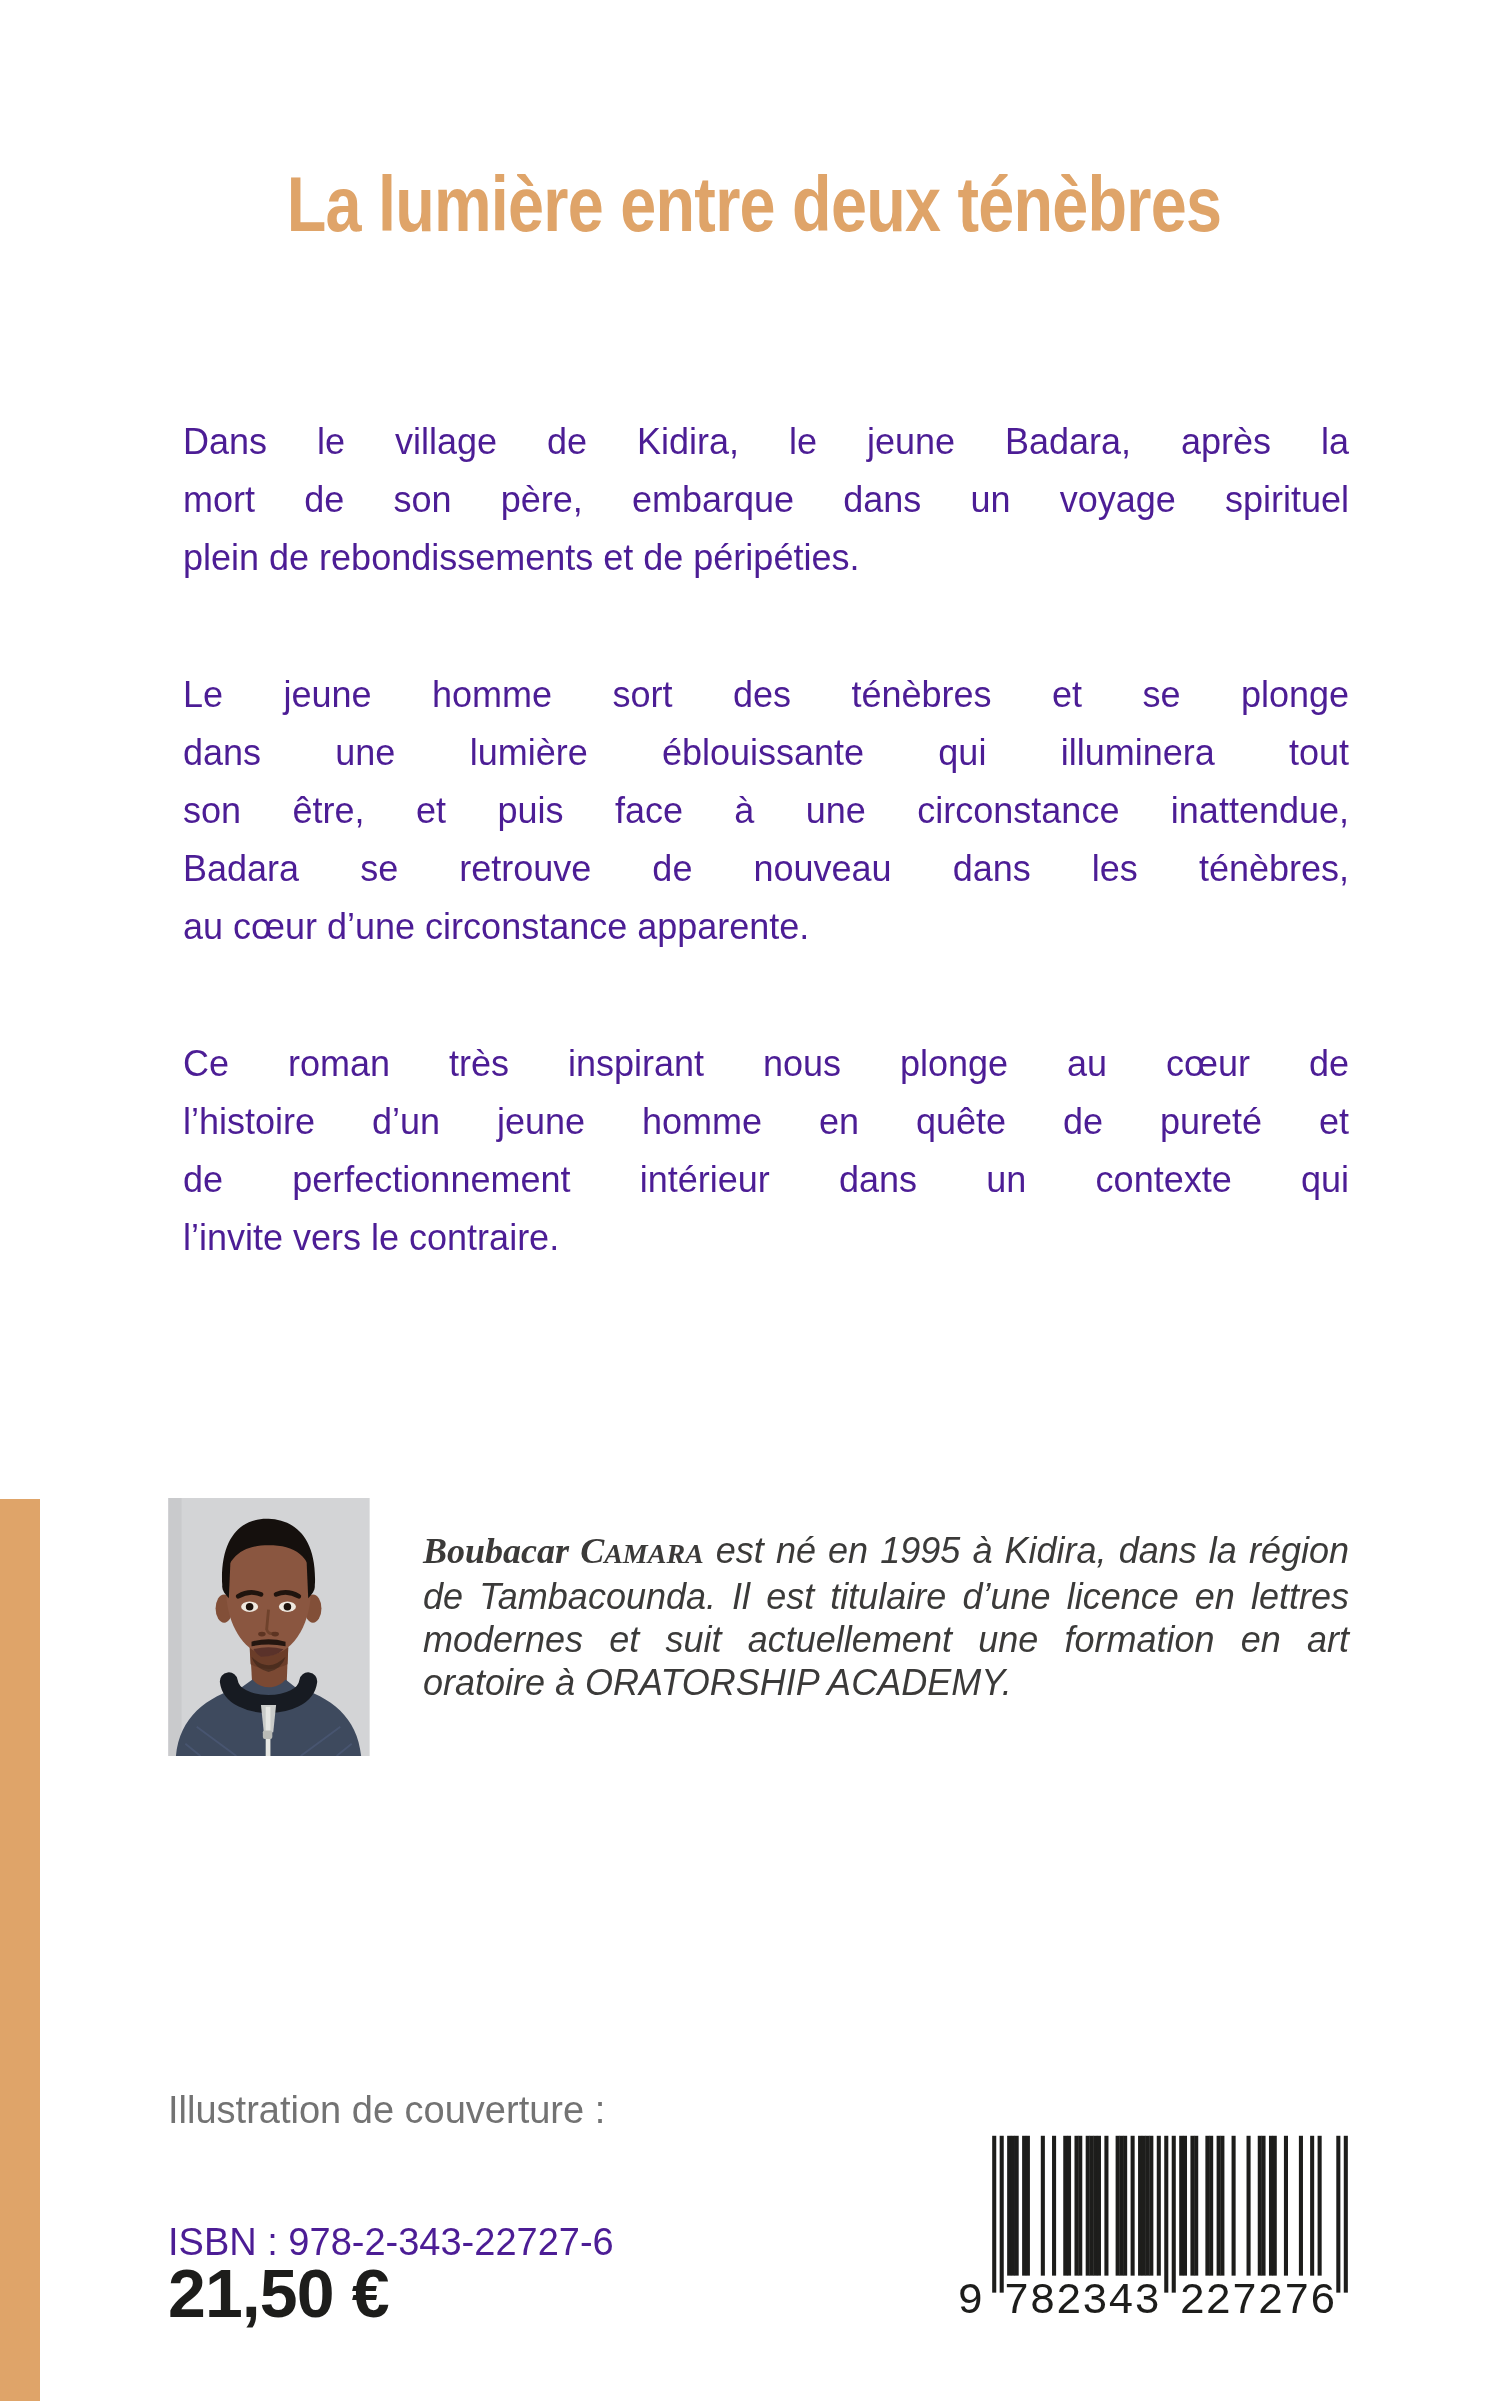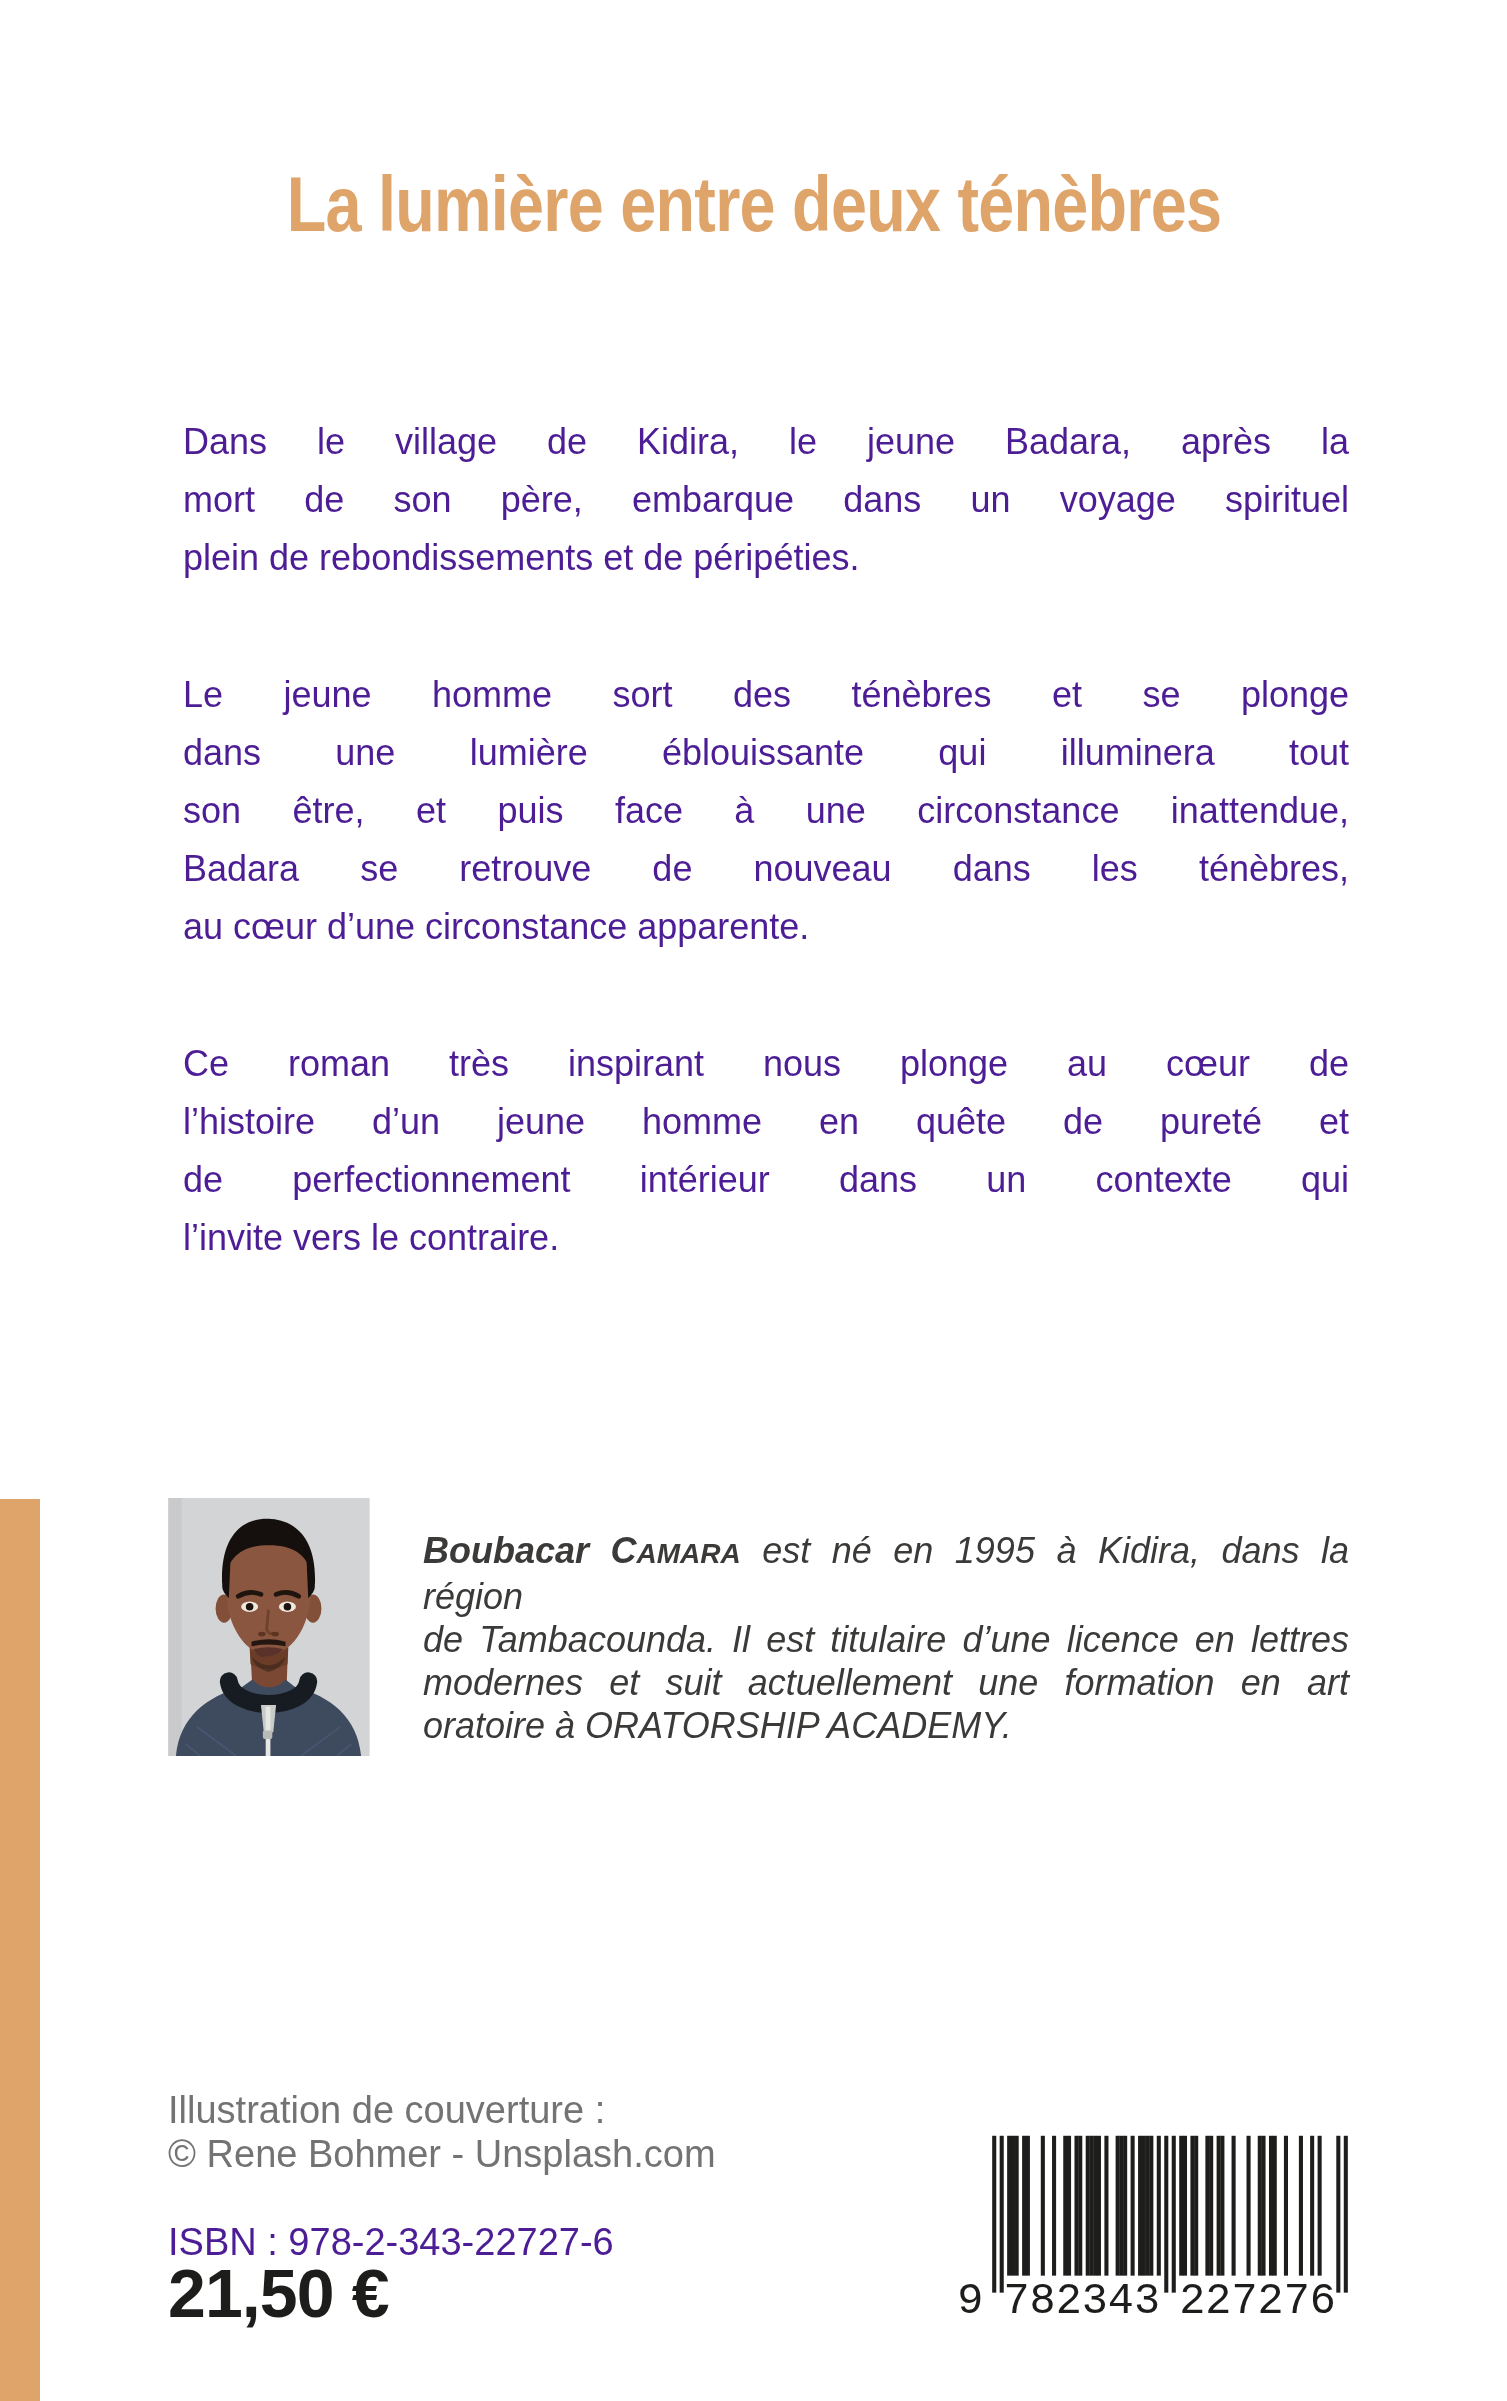--- a/index.html
+++ b/index.html
@@ -37,21 +37,21 @@
   
   #author-photo{
     position:absolute;left:168px;top:1498px;width:202px;height:258px;
   }
   #author-photo svg{display:block;width:202px;height:258px;}
   #author-bio{
     position:absolute;left:423px;top:1529px;width:926px;
     font-size:36px;line-height:43px;
     font-style:italic;color:#3b3a39;
   }
-  #author-bio .name{font-weight:bold;}
+  #author-bio .name{font-weight:bold;font-family:Liberation Serif, serif;}
   #author-bio .sc{font-size:28px;}
   
   #credits{
     position:absolute;left:168px;top:2088px;
     font-size:38px;line-height:44px;color:#737373;
   }
   #isbn{
     position:absolute;left:168px;top:2220px;
     font-size:38px;line-height:44px;color:#4c1d95;
   }
@@ -146,21 +146,20 @@
 
   <div id="author-bio">
     <div class="jline"><span class="name"><span>Boubacar </span><span>C</span><span class="sc">AMARA</span></span><span> est né en 1995 à Kidira, dans la région</span></div>
     <div class="jline">de Tambacounda. Il est titulaire d’une licence en lettres</div>
     <div class="jline">modernes et suit actuellement une formation en art</div>
     <div class="jline last">oratoire à ORATORSHIP ACADEMY.</div>
   </div>
 
   <div id="credits">
     <div>Illustration de couverture :</div>
-    <div>© Rene Bohmer - Unsplash.com</div>
   </div>
 
   <div id="isbn">ISBN : 978-2-343-22727-6</div>
 
   <div id="price">21,50 €</div>
 
   <div id="barcode">
     <svg viewBox="0 0 440 200" xmlns="http://www.w3.org/2000/svg">
       <g id="barcode-bars" fill="#1d1d1b">
           <rect x="53.00" y="4" width="4.31" height="166"></rect>

